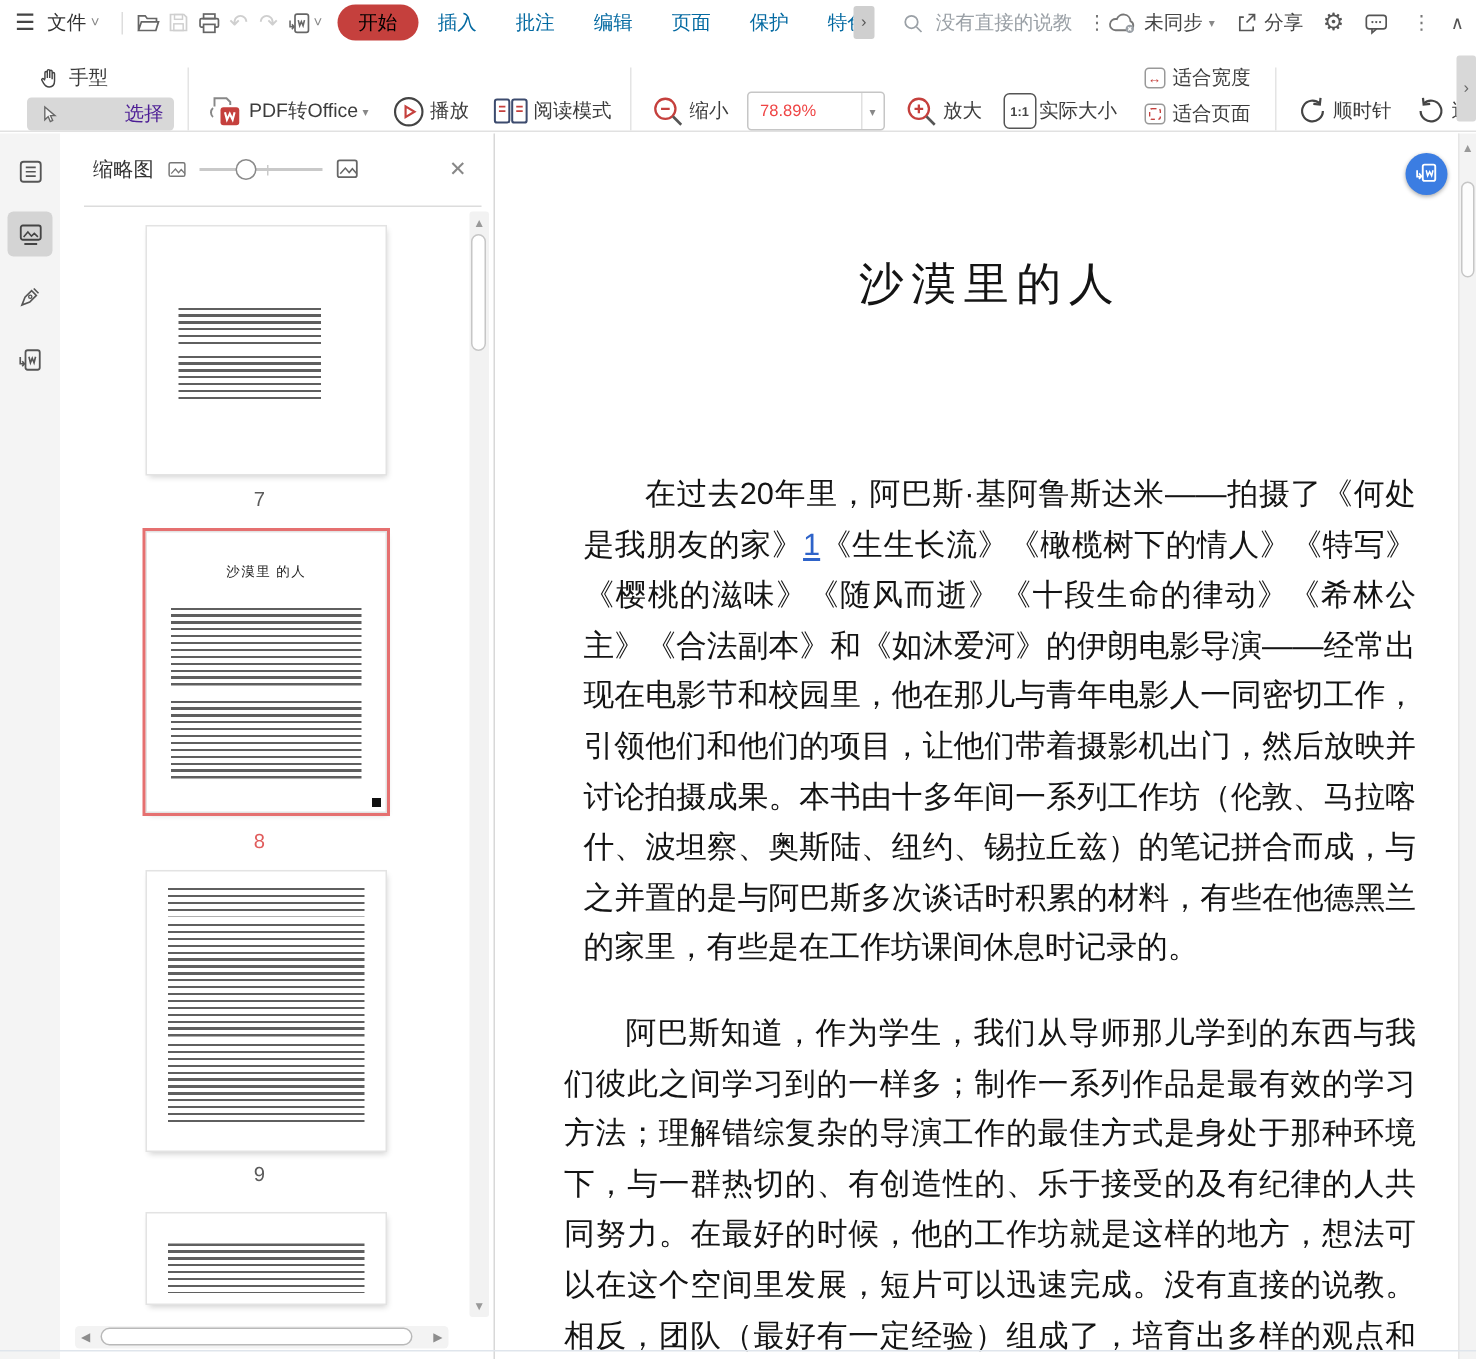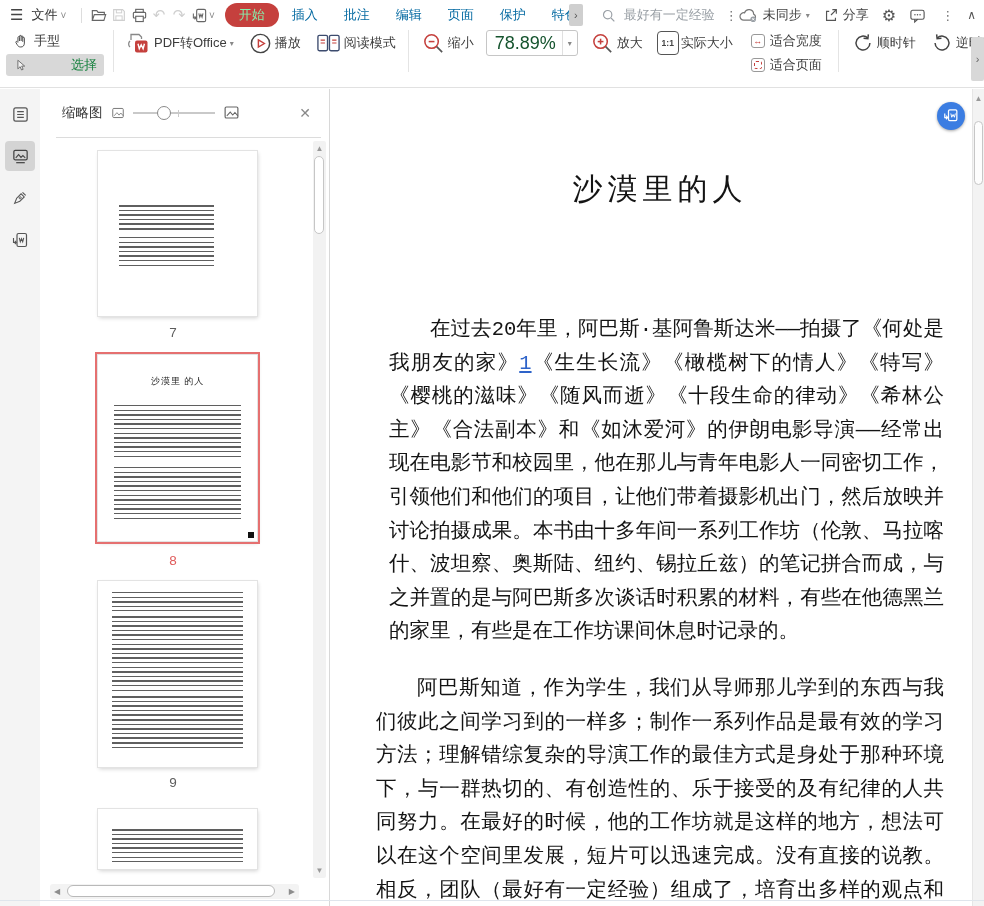--- a/index.html
+++ b/index.html
@@ -9,41 +9,41 @@
   
   .menubar { height:30px; display:flex; align-items:center; padding:0 8px 0 10px; font-size:13px; white-space:nowrap; }
   .mb-ham { font-size:15px; color:#444; margin-right:8px; }
   .mb-file { display:flex; align-items:center; gap:3px; color:#333; margin-right:8px; }
   .mb-caret { font-size:10px; color:#888; }
   .mb-div { width:1px; height:15px; background:#ddd; margin:0 7px; }
   .mb-btn { width:25px; height:22px; display:flex; align-items:center; justify-content:center; }
   .mb-glyph { font-size:15px; color:#8a8a8a; }
   .mb-glyph.dis { color:#cfcfcf; }
   .tabs { display:flex; align-items:center; margin-left:10px; }
-  .pill { background:#c5403d; color:#86efac; border-radius:12px; padding:3px 14px; font-size:13px; }
+  .pill { background:#c5403d; color:#000000; border-radius:12px; padding:3px 14px; font-size:13px; }
   .tab { padding:0 13px; color:#0369a1; }
   .tab-cut { max-width:30px; overflow:hidden; padding-right:0; display:inline-block; vertical-align:middle; }
   .tab-overflow { width:14px; height:22px; background:#cfcfcf; color:#555; font-size:11px; display:flex; align-items:center; justify-content:center; border-radius:2px; }
   .searchgrp { display:flex; align-items:center; gap:8px; margin-left:18px; color:#9aa0a6; }
   .search-dots { color:#777; font-size:13px; margin-left:2px; }
   .mb-right { margin-left:auto; display:flex; align-items:center; gap:13px; }
   .syncgrp,.sharegrp { display:flex; align-items:center; gap:4px; color:#444; }
   .gear { font-size:16px; color:#555; }
   .collapse { font-size:12px; color:#555; }
 
   
-  .toolbar { height:58px; border-bottom:1px solid #e1e1e1; display:flex; align-items:flex-start; padding:0 2px; position:relative; }
+  .toolbar { height:58px; border-bottom:1px solid #e1e1e1; display:flex; align-items:flex-end; padding:0 14px; position:relative; }
   .tdiv { width:1px; height:42px; background:#e4e4e4; margin:0 5px; flex:none; }
   .tstack { display:flex; flex-direction:column; gap:2px; margin:0 4px; flex:none; }
   .trow { display:flex; align-items:center; gap:5px; font-size:13px; padding:2px 7px; border-radius:3px; color:#3c3c3c; }
-  .trow.active { background:#d8d8d8; color:#15803d;gap:43px; }
+  .trow.active { background:#d8d8d8; color:#4c1d95;gap:43px; }
   .tool { display:flex; flex-direction:row; align-items:center; justify-content:center; gap:2px; font-size:13px; padding:0 7px; color:#3c3c3c; flex:none; }
   .tool .iconbox { height:26px; display:flex; align-items:center; justify-content:center; gap:2px; }
   .zoombox { width:92px; height:26px; border:1px solid #c6c6c6; border-radius:3px; position:relative; margin:0 5px; background:#fff; flex:none; }
-  .zoombox input { width:74px; height:24px; border:none; outline:none; font-size:18px; padding-left:8px; color:#14532d; background:transparent; }
+  .zoombox input { width:74px; height:24px; border:none; outline:none; font-size:11px; padding-left:8px; color:#ef4444; background:transparent; }
   .zoomcaret { position:absolute; right:0; top:0; width:15px; height:24px; border-left:1px solid #e0e0e0; display:flex; align-items:center; justify-content:center; font-size:8px; color:#888; }
   .one2one { width:22px; height:24px; border:1.5px solid #555; border-radius:4px; display:flex; align-items:center; justify-content:center; font-size:8.5px; color:#444; font-weight:bold; }
   .fit-ic { width:14px; height:14px; border:1px solid #999; border-radius:3px; display:flex; align-items:center; justify-content:center; font-size:9px; color:#c5403d; line-height:1; }
   .fit-ic .dash { width:8px; height:8px; border:1px dashed #c5403d; border-radius:2px; }
   .pageinput { width:42px; height:25px; border:1px solid #e0e0e0; background:#fff; text-align:right; padding-right:6px; font-size:13px; color:#222; outline:none; margin-left:4px; }
   .toolbar-overflow { position:absolute; right:0; top:7px; width:13px; height:44px; background:#d8d8d8; color:#666; font-size:11px; display:flex; align-items:center; justify-content:center; border-radius:2px; }
 
   
   .content { position:absolute; top:89px; left:0; right:0; bottom:0; display:flex; }
   .iconstrip { width:40px; background:#f4f4f4; display:flex; flex-direction:column; align-items:center; padding-top:10px; gap:12px; flex:none; }
@@ -69,21 +69,21 @@
 
   .panel-vscroll { position:absolute; right:3px; top:52px; bottom:28px; width:13px; background:#f2f2f2; border-radius:2px; }
   .panel-vscroll .arrow { position:absolute; left:0; right:0; text-align:center; font-size:8px; color:#999; }
   .panel-vscroll .thumbbar { position:absolute; top:15px; left:1px; width:10px; height:78px; background:#fff; border:1px solid #c6c6c6; border-radius:5px; }
   .panel-hscroll { position:absolute; left:10px; right:30px; bottom:7px; height:15px; background:#f3f3f3; border-radius:3px; }
   .panel-hscroll .arrow { position:absolute; top:3px; font-size:8px; color:#8d8d8d; }
   .panel-hscroll .thumbbar { position:absolute; left:17px; right:24px; top:1px; height:12px; background:#fff; border:1px solid #b9b9b9; border-radius:6px; }
 
   .docarea { flex:1; position:relative; background:#fff; }
   .docpage { position:absolute; left:0; top:0; right:12px; bottom:0; padding:0 28px 0 46px;
-    font-family:Liberation Mono, monospace; color:#141414; overflow:hidden; }
+    font-family:Liberation Sans, sans-serif; color:#141414; overflow:hidden; }
   .doc-title { margin-top:80px; text-align:center; font-size:30px; letter-spacing:5px; font-weight:400; }
   .para { font-size:20.5px; line-height:33.6px; text-align:justify; text-indent:2em; }
   .para.p1 { margin-top:103px;margin-left:13px; }
   .para.p2 { margin-top:23px; }
   .flink { color:#2e63c9; text-decoration:underline; }
   .floatbtn { position:absolute; right:19px; top:13px; width:28px; height:28px; border-radius:50%; background:#3b7de2; display:flex; align-items:center; justify-content:center; box-shadow:0 1px 3px rgba(0,0,0,.35); }
   .doc-vscroll { position:absolute; right:0; top:0; bottom:0; width:12px; background:#f3f3f3; border-left:1px solid #e6e6e6; }
   .doc-vscroll .arrow { position:absolute; left:0; right:0; top:5px; text-align:center; font-size:8px; color:#999; }
   .doc-vscroll .thumbbar { position:absolute; top:32px; left:1px; width:9px; height:64px; background:#fdfdfd; border:1px solid #c6c6c6; border-radius:5px; }
   .winline { position:absolute; left:0; right:0; top:811px; height:1px; background:#dfe5ec; }
@@ -142,21 +142,21 @@
     <span class="tab">保护</span>
     <span class="tab tab-cut">特色功能</span>
     <span class="tab-overflow">›</span>
   </span>
 
   <span class="searchgrp">
     <svg width="15" height="15" viewBox="0 0 18 18">
         <circle cx="8" cy="8" r="5" fill="none" stroke="#9aa0a6" stroke-width="1.4"></circle>
         <line x1="12" y1="12" x2="16" y2="16" stroke="#9aa0a6" stroke-width="1.4"></line>
       </svg>
-    <span>最好有一定经验</span>
+    <span>没有直接的说教</span>
     <span class="search-dots">⋮</span>
   </span>
 
   <span class="mb-right">
     <span class="syncgrp">
       <svg width="21" height="15" viewBox="0 0 22 16">
           <path d="M6 13 a4 4 0 1 1 .8-7.9 A5 5 0 0 1 16.5 6.5 A3.5 3.5 0 0 1 16 13 Z" fill="none" stroke="#777" stroke-width="1.3"></path>
           <circle cx="16" cy="12" r="3" fill="#9aa0a6"></circle>
           <path d="M14.9 10.9 l2.2 2.2 M17.1 10.9 l-2.2 2.2" stroke="#fff" stroke-width="1"></path>
         </svg>

